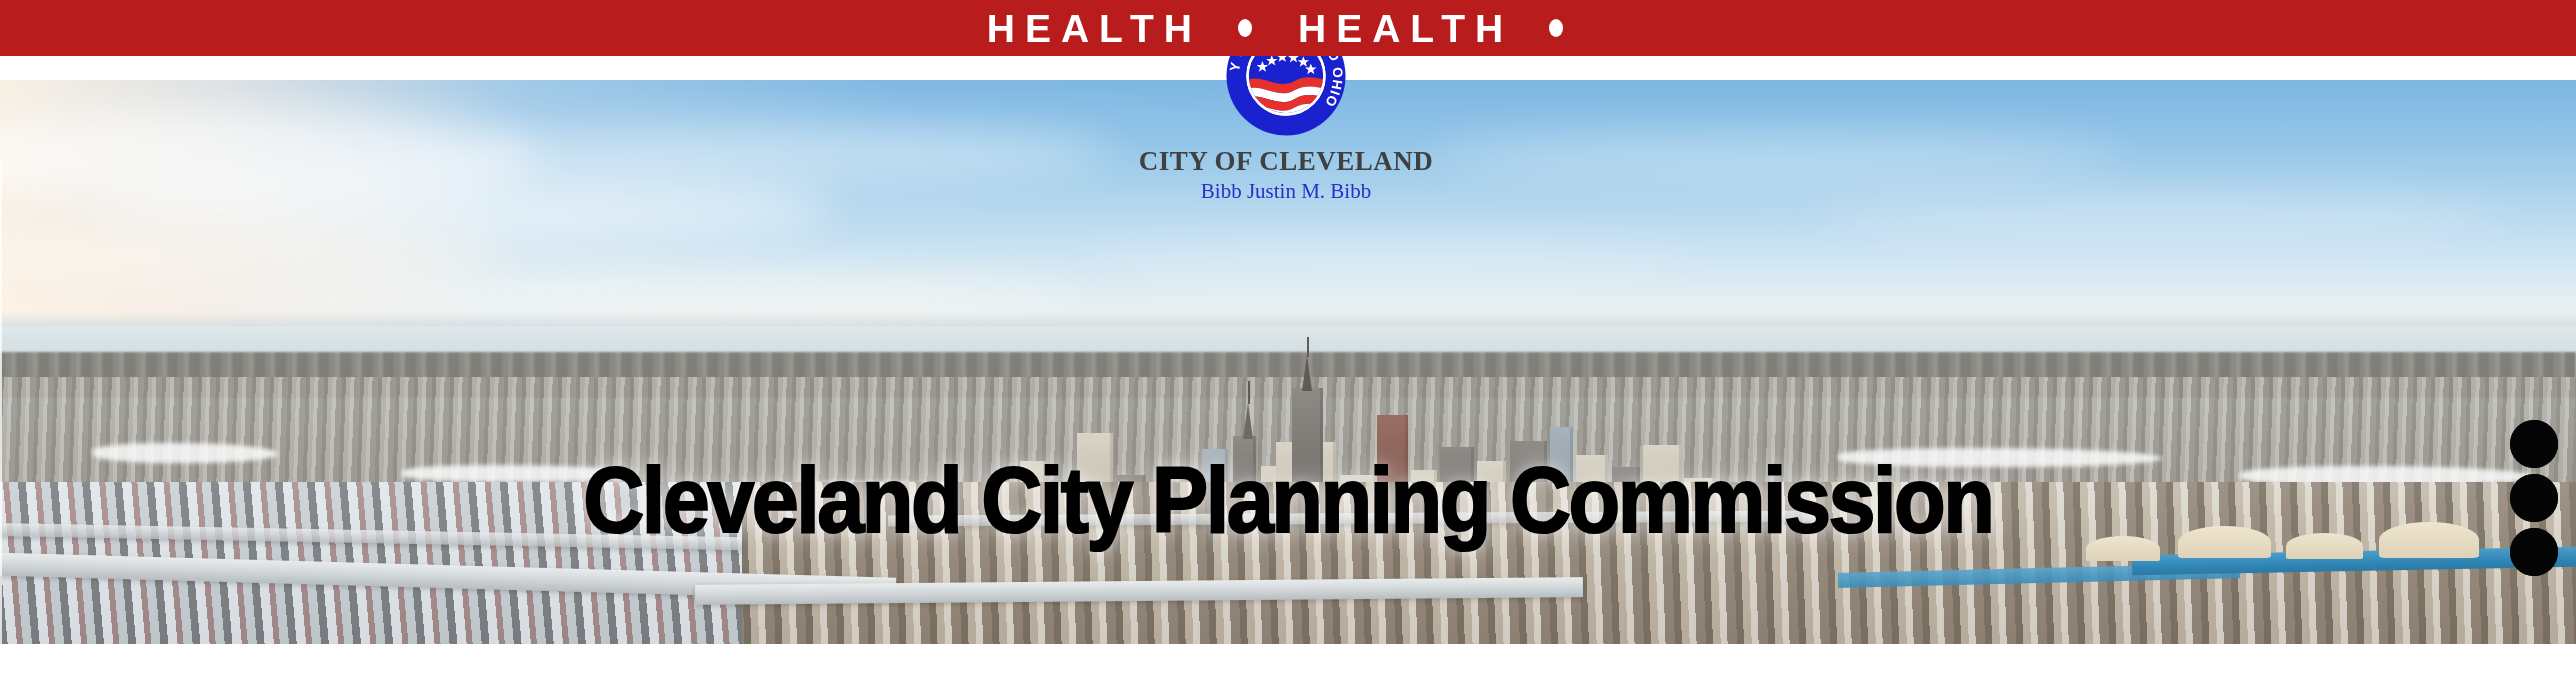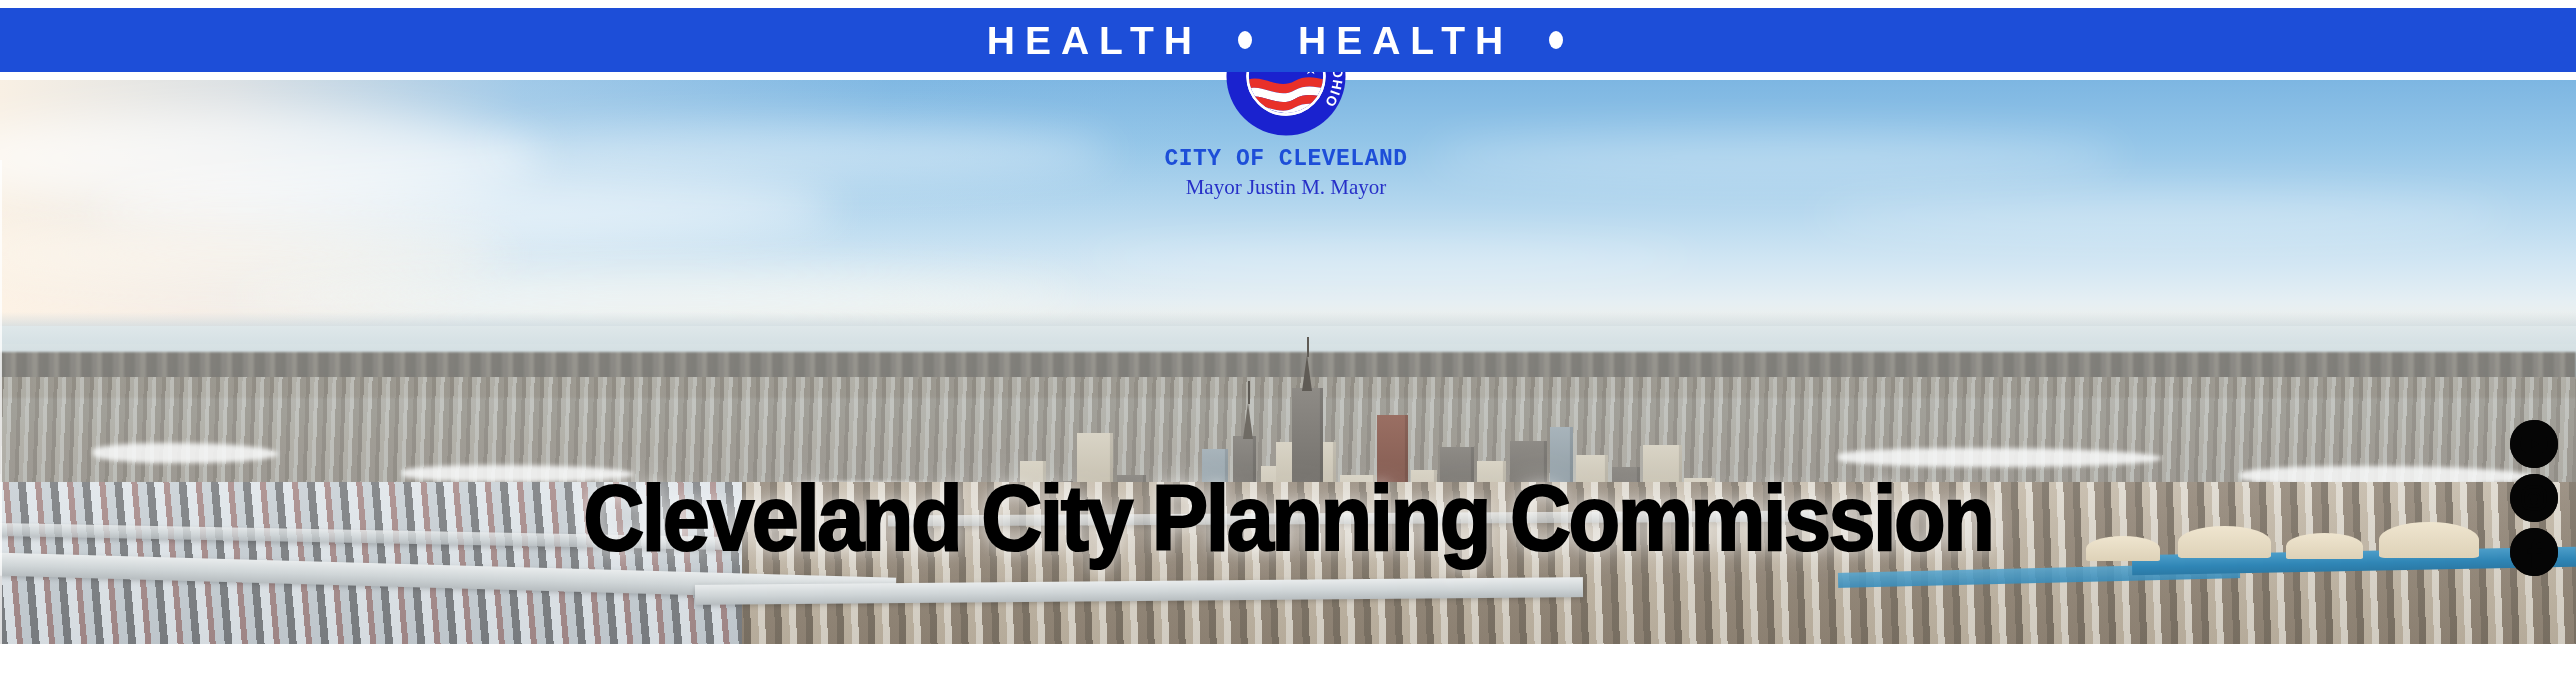--- a/index.html
+++ b/index.html
@@ -9,23 +9,23 @@
   #page{
     position:relative;
     width:2576px;
     height:682px;
     overflow:hidden;
     background:#ffffff;
   }
 
   
   .tagline-bar{
-    position:absolute; left:0; top:8px;
-    width:2576px; height:64px;
-    background:#1d4ed8;
+    position:absolute; left:0; top:0;
+    width:2576px; height:56px;
+    background:#b91c1c;
     display:flex; align-items:center; justify-content:center;
     z-index:40;
   }
   .tagline-inner{
     display:flex; align-items:center; justify-content:center;
     gap:0px; white-space:nowrap;
   }
   .tagline-word{
     color:#ffffff;
     font-family:"Liberation Sans",sans-serif;
@@ -206,39 +206,39 @@
     z-index:25;
   }
   .seal{
     position:relative;
     width:124px; height:124px;
     margin:0 auto;
   }
   .seal svg{display:block; width:124px; height:124px;}
   .org-name{
     margin-top:10px;
-    font-family:Liberation Mono, monospace;
+    font-family:Liberation Serif, serif;
     font-weight:700;
-    font-size:23px;
+    font-size:27px;
     letter-spacing:0.5px;
-    color:#1d4ed8;
+    color:#404040;
     line-height:1;
   }
   .mayor-name{
     margin-top:6.2px;
     font-family:"Liberation Serif",serif;
     font-weight:400;
     font-size:21px;
     color:#2730c8;
     line-height:1;
   }
 
   
   .main-title{
-    position:absolute; left:0; top:472px;
+    position:absolute; left:0; top:454px;
     width:2576px;
     text-align:center;
     z-index:30;
     pointer-events:none;
   }
   .main-title .t{
     display:inline-block;
     font-family:"Liberation Sans",sans-serif;
     font-weight:700;
     font-size:83px;
@@ -401,21 +401,21 @@
             <path d="M34,136 C60,124 86,153 114,137 C140,122 164,140 178,132 L178,146 C164,154 140,136 114,151 C86,167 60,138 34,150 Z" fill="#e8302a"></path>
             <path d="M34,150 C60,138 86,167 114,151 C140,136 164,154 178,146 L178,160 C164,168 140,150 114,165 C86,181 60,152 34,164 Z" fill="#ffffff"></path>
             <path d="M34,164 C60,152 86,181 114,165 C140,150 164,168 178,160 L178,174 C164,182 140,164 114,179 C86,195 60,166 34,178 Z" fill="#e8302a"></path>
           </g>
         </g>
         <circle cx="100" cy="100" r="62" fill="none" stroke="#ffffff" stroke-width="4"></circle>
       </svg>
     </div>
 
     <div class="org-name">CITY OF CLEVELAND</div>
-    <div class="mayor-name">Mayor Justin M. Mayor</div>
+    <div class="mayor-name">Bibb Justin M. Bibb</div>
   </div>
 
   <div class="main-title">
     <span class="t">Cleveland City Planning Commission</span>
   </div>
 
   <div class="social-rail">
 
     <div class="social-btn">
       <svg width="48" height="48" viewBox="0 0 62 62" aria-hidden="true">

